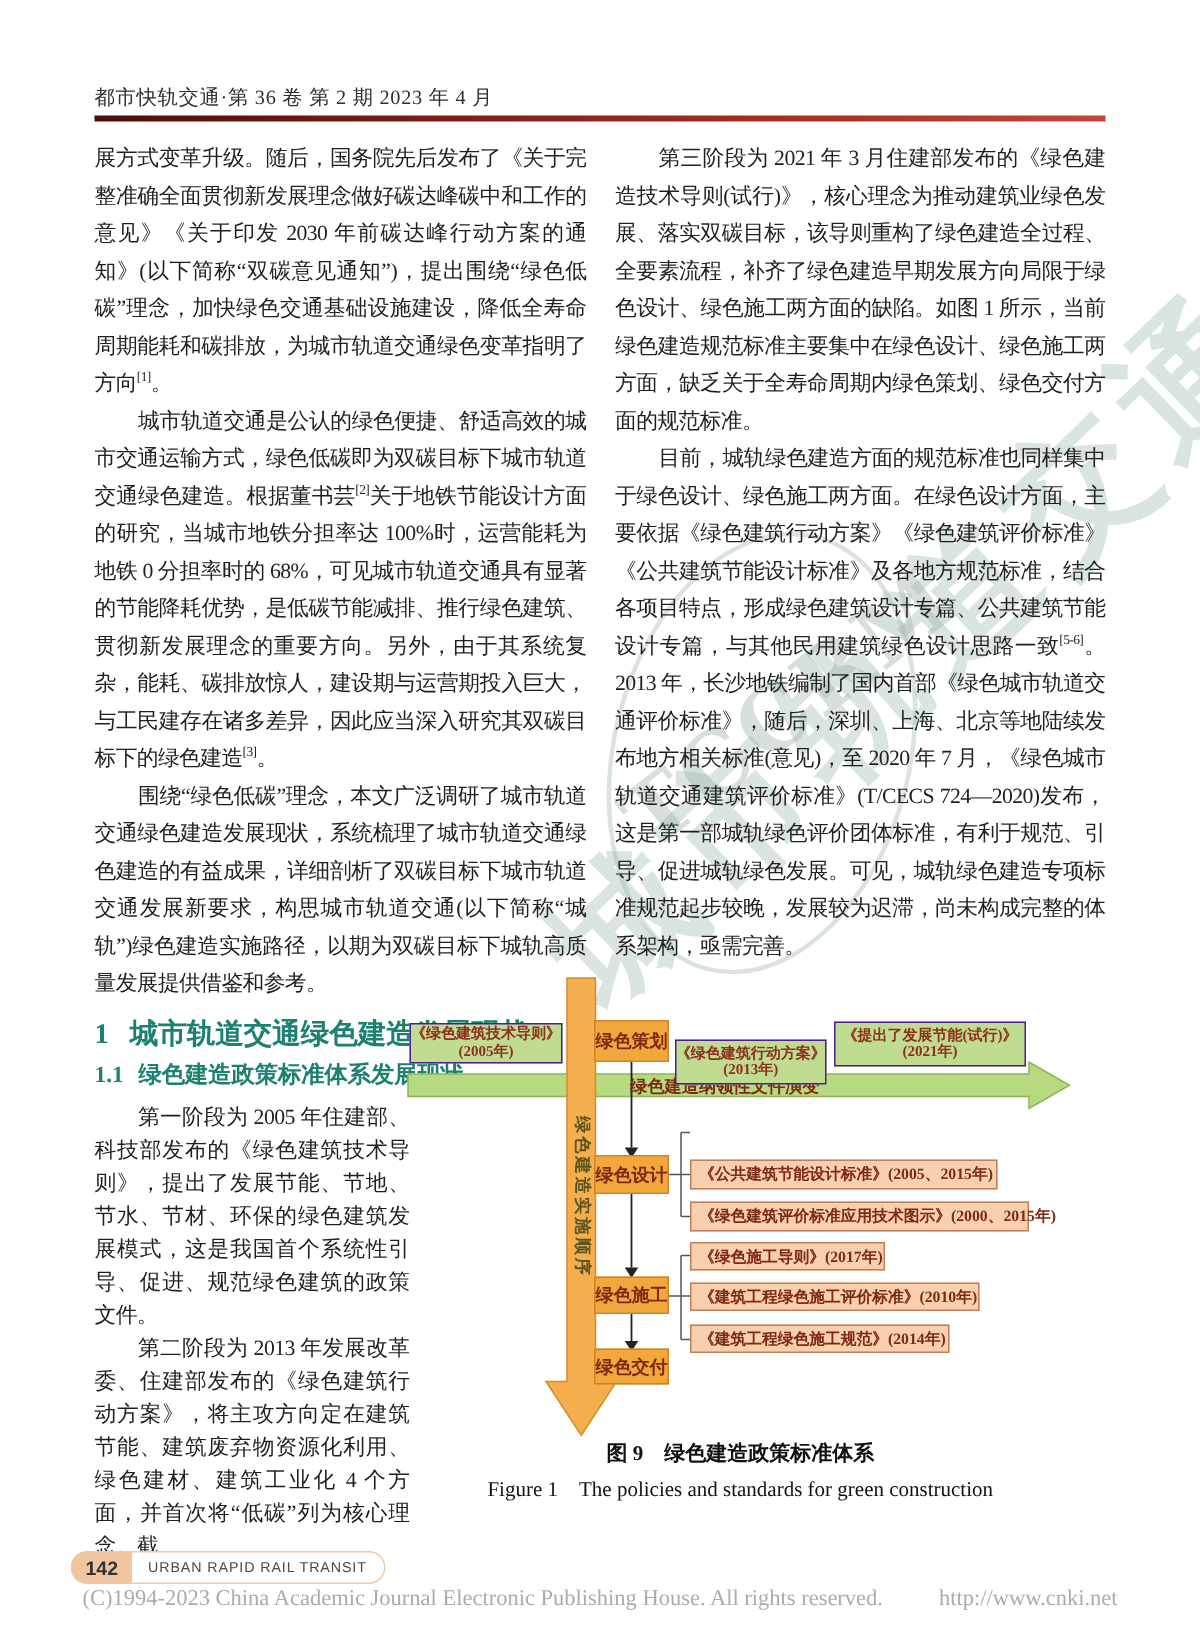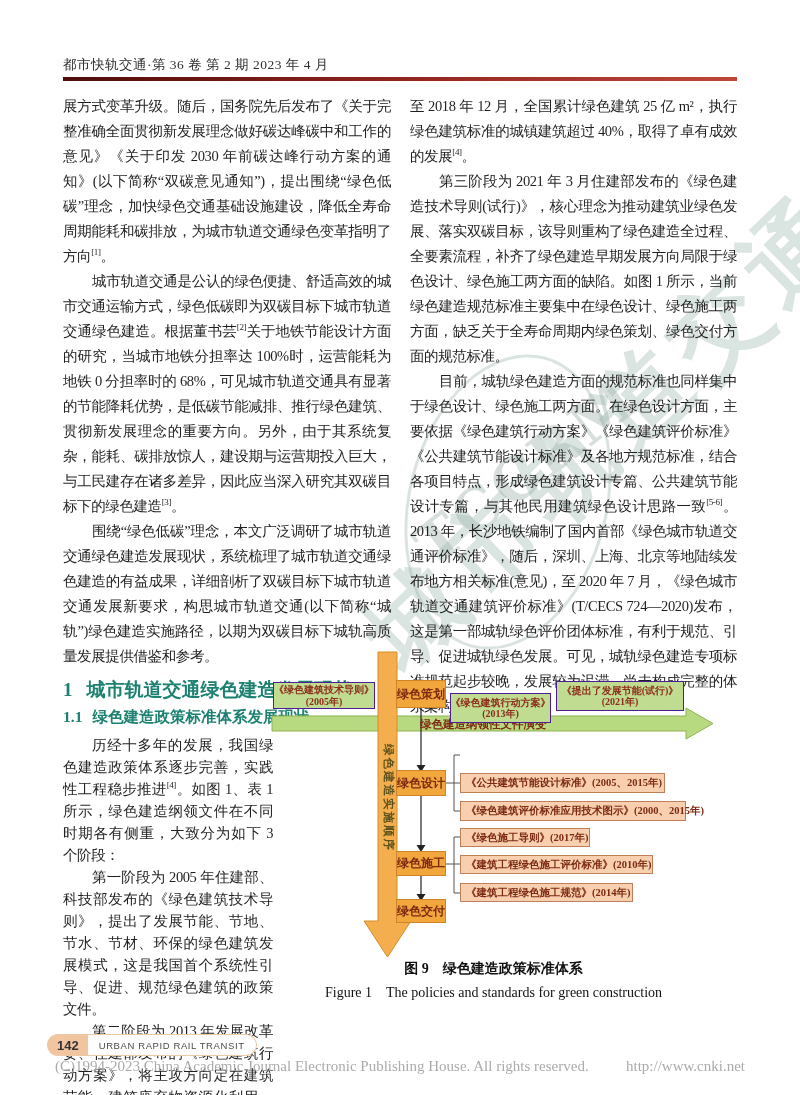--- a/index.html
+++ b/index.html
@@ -91,28 +91,26 @@
   <div class="jheader">都市快轨交通·第 36 卷 第 2 期 2023 年 4 月</div>
   <div class="jrule"></div>
 
   <div class="col col-left">
     <p class="body-p noindent">展方式变革升级。随后，国务院先后发布了《关于完整准确全面贯彻新发展理念做好碳达峰碳中和工作的意见》《关于印发 2030 年前碳达峰行动方案的通知》(以下简称“双碳意见通知”)，提出围绕“绿色低碳”理念，加快绿色交通基础设施建设，降低全寿命周期能耗和碳排放，为城市轨道交通绿色变革指明了方向<sup>[1]</sup>。</p>
     <p class="body-p">城市轨道交通是公认的绿色便捷、舒适高效的城市交通运输方式，绿色低碳即为双碳目标下城市轨道交通绿色建造。根据董书芸<sup>[2]</sup>关于地铁节能设计方面的研究，当城市地铁分担率达 100%时，运营能耗为地铁 0 分担率时的 68%，可见城市轨道交通具有显著的节能降耗优势，是低碳节能减排、推行绿色建筑、贯彻新发展理念的重要方向。另外，由于其系统复杂，能耗、碳排放惊人，建设期与运营期投入巨大，与工民建存在诸多差异，因此应当深入研究其双碳目标下的绿色建造<sup>[3]</sup>。</p>
     <p class="body-p">围绕“绿色低碳”理念，本文广泛调研了城市轨道交通绿色建造发展现状，系统梳理了城市轨道交通绿色建造的有益成果，详细剖析了双碳目标下城市轨道交通发展新要求，构思城市轨道交通(以下简称“城轨”)绿色建造实施路径，以期为双碳目标下城轨高质量发展提供借鉴和参考。</p>
     <h2 class="h1"><span class="num">1</span><span>城市轨道交通绿色建造发展现状</span></h2>
     <h3 class="h11"><span class="num">1.1</span><span>绿色建造政策标准体系发展现状</span></h3>
     <div class="narrow">
-      <p class="body-p">历经十多年的发展，我国绿色建造政策体系逐步完善，实践性工程稳步推进<sup>[4]</sup>。如图 1、表 1 所示，绿色建造纲领文件在不同时期各有侧重，大致分为如下 3 个阶段：</p>
       <p class="body-p">第一阶段为 2005 年住建部、科技部发布的《绿色建筑技术导则》，提出了发展节能、节地、节水、节材、环保的绿色建筑发展模式，这是我国首个系统性引导、促进、规范绿色建筑的政策文件。</p>
       <p class="body-p">第二阶段为 2013 年发展改革委、住建部发布的《绿色建筑行动方案》，将主攻方向定在建筑节能、建筑废弃物资源化利用、绿色建材、建筑工业化 4 个方面，并首次将“低碳”列为核心理念。截</p>
     </div>
   </div>
 
   <div class="col col-right">
-    <p class="body-p noindent">至 2018 年 12 月，全国累计绿色建筑 25 亿 m²，执行绿色建筑标准的城镇建筑超过 40%，取得了卓有成效的发展<sup>[4]</sup>。</p>
     <p class="body-p">第三阶段为 2021 年 3 月住建部发布的《绿色建造技术导则(试行)》，核心理念为推动建筑业绿色发展、落实双碳目标，该导则重构了绿色建造全过程、全要素流程，补齐了绿色建造早期发展方向局限于绿色设计、绿色施工两方面的缺陷。如图 1 所示，当前绿色建造规范标准主要集中在绿色设计、绿色施工两方面，缺乏关于全寿命周期内绿色策划、绿色交付方面的规范标准。</p>
     <p class="body-p">目前，城轨绿色建造方面的规范标准也同样集中于绿色设计、绿色施工两方面。在绿色设计方面，主要依据《绿色建筑行动方案》《绿色建筑评价标准》《公共建筑节能设计标准》及各地方规范标准，结合各项目特点，形成绿色建筑设计专篇、公共建筑节能设计专篇，与其他民用建筑绿色设计思路一致<sup>[5-6]</sup>。2013 年，长沙地铁编制了国内首部《绿色城市轨道交通评价标准》，随后，深圳、上海、北京等地陆续发布地方相关标准(意见)，至 2020 年 7 月，《绿色城市轨道交通建筑评价标准》(T/CECS 724—2020)发布，这是第一部城轨绿色评价团体标准，有利于规范、引导、促进城轨绿色发展。可见，城轨绿色建造专项标准规范起步较晚，发展较为迟滞，尚未构成完整的体系架构，亟需完善。</p>
   </div>
 
   <div class="figure">
     <svg width="487" height="370" viewBox="0 0 487 370">
 
       <polygon points="22,68 436,68 436,60 463,75.5 436,91 436,83 22,83" fill="#b7d97f" stroke="#8fb553" stroke-width="1"></polygon>
 
       <polygon points="128,4 147,4 147,273 161,273 137.5,309 114,273 128,273" fill="#f4ae4d" stroke="#d48c25" stroke-width="1"></polygon>

